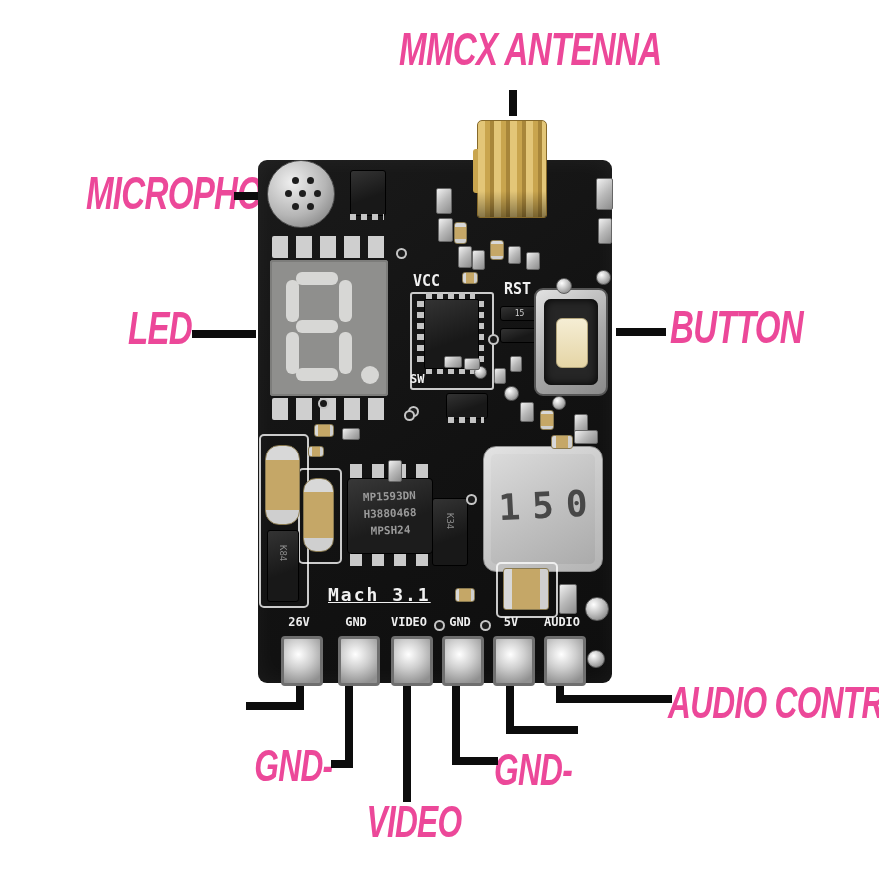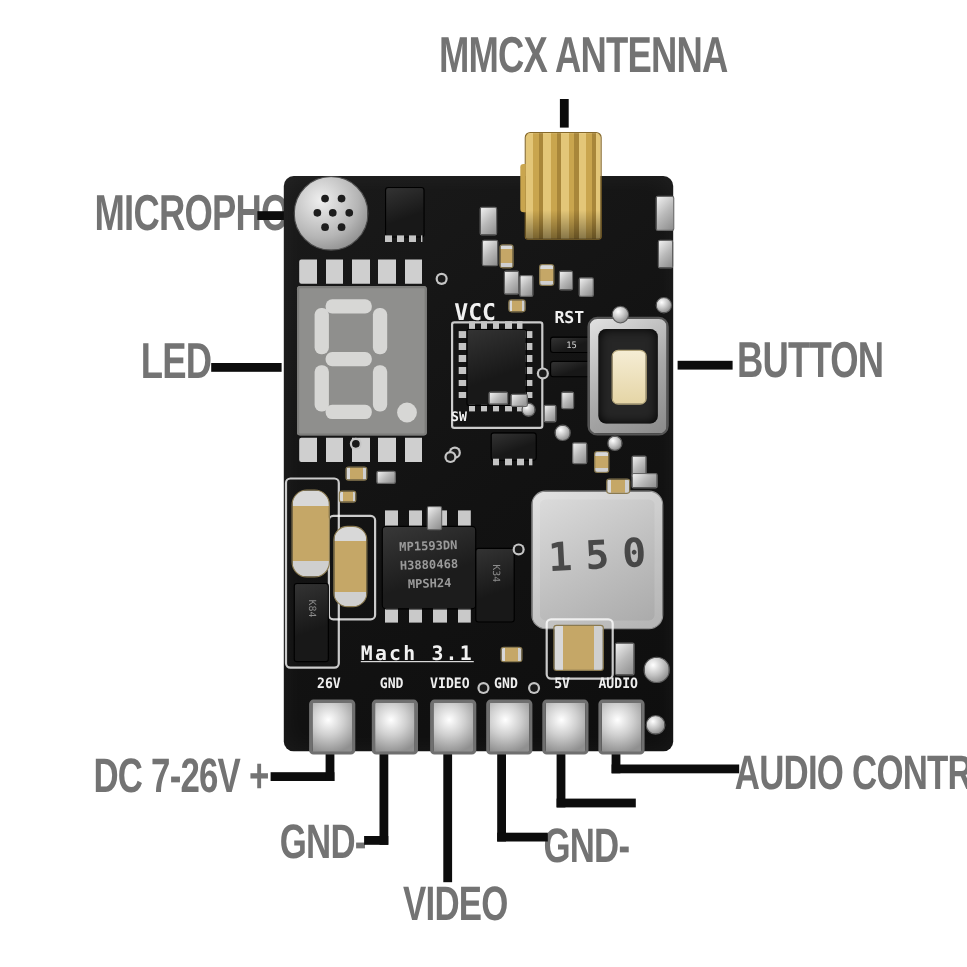--- a/index.html
+++ b/index.html
@@ -1,20 +1,20 @@
 <!DOCTYPE html>
 <html><head>
 <meta charset="utf-8">
 <style>
   html,body{margin:0;padding:0;background:#ffffff;}
   #canvas{position:relative;width:879px;height:879px;background:#ffffff;overflow:hidden;
           font-family:"Liberation Sans",sans-serif;}
   
-  .callout{position:absolute;font-weight:800;color:#737373;white-space:nowrap;
-           font-family:"Liberation Sans",sans-serif;line-height:1;}
+  .callout{position:absolute;font-weight:800;color:#ec4899;white-space:nowrap;
+           font-family:"Liberation Sans",sans-serif;line-height:1;font-style:italic;}
   .callout .cl{display:inline-block;transform:scaleX(0.72);letter-spacing:-1px;}
   .o-left .cl{transform-origin:0 50%;}
   .o-right .cl{transform-origin:100% 50%;}
   .o-center .cl{transform-origin:50% 50%;}
   .fs-top{font-size:46px;}
   .fs-bot{font-size:44px;}
   .leader{position:absolute;background:#0c0c0c;}
   
   #board{position:absolute;left:258px;top:160px;width:354px;height:523px;
          background:linear-gradient(145deg,#1a1a1a,#121212 55%,#0e0e0e);
@@ -75,21 +75,20 @@
 </style>
 </head>
 <body>
 
 <div id="canvas">
 
   <div class="callout fs-top o-center" style="left:270px;top:26px;width:520px;text-align:center;"><span class="cl">MMCX ANTENNA</span></div>
   <div class="callout fs-top o-right" style="left:0;top:170px;width:226px;text-align:right;"><span class="cl">MICROPHONE</span></div>
   <div class="callout fs-top o-left" style="left:670px;top:304px;"><span class="cl">BUTTON</span></div>
   <div class="callout fs-top o-right" style="left:40px;top:305px;width:152px;text-align:right;"><span class="cl">LED</span></div>
-  <div class="callout fs-bot o-right" style="left:10px;top:684px;width:234px;text-align:right;"><span class="cl">DC 7-26V +</span></div>
   <div class="callout fs-bot o-right" style="left:140px;top:744px;width:192px;text-align:right;"><span class="cl">GND-</span></div>
   <div class="callout fs-bot o-center" style="left:334px;top:800px;width:160px;text-align:center;"><span class="cl">VIDEO</span></div>
   <div class="callout fs-bot o-left" style="left:494px;top:748px;"><span class="cl">GND-</span></div>
   <div class="callout fs-bot o-left" style="left:668px;top:681px;"><span class="cl">AUDIO CONTROL</span></div>
 
   <div class="leader" style="left:509px;top:90px;width:8px;height:26px;"></div>
   <div class="leader" style="left:234px;top:192px;width:42px;height:8px;"></div>
   <div class="leader" style="left:192px;top:330px;width:64px;height:8px;"></div>
   <div class="leader" style="left:616px;top:328px;width:50px;height:8px;"></div>
   <div class="leader" style="left:246px;top:702px;width:58px;height:8px;"></div>
@@ -127,21 +126,21 @@
         <rect x="69" y="20" width="13" height="42" rx="6" fill="#d7d7d5"></rect>
         <rect x="26" y="60" width="42" height="13" rx="6" fill="#d7d7d5"></rect>
         <rect x="16" y="72" width="13" height="42" rx="6" fill="#d7d7d5"></rect>
         <rect x="69" y="72" width="13" height="42" rx="6" fill="#d7d7d5"></rect>
         <rect x="26" y="108" width="42" height="13" rx="6" fill="#d7d7d5"></rect>
         <circle cx="100" cy="115" r="9" fill="#d7d7d5"></circle>
       </svg>
     </div>
     <div class="abs padrow" style="left:14px;top:238px;width:118px;height:22px;"></div>
 
-    <div class="abs silktext" style="left:155px;top:112px;font-size:21px;">VCC</div>
+    <div class="abs silktext" style="left:155px;top:112px;font-size:15px;">VCC</div>
     <div class="abs silkbox" style="left:152px;top:132px;width:80px;height:94px;border-radius:3px;"></div>
     <div class="abs pinstrip-h" style="left:168px;top:132px;width:49px;height:7px;"></div>
     <div class="abs pinstrip-h" style="left:168px;top:207px;width:49px;height:7px;"></div>
     <div class="abs pinstrip-v" style="left:159px;top:141px;width:7px;height:64px;"></div>
     <div class="abs pinstrip-v" style="left:219px;top:141px;width:7px;height:64px;"></div>
     <div class="abs blackpart" style="left:166px;top:139px;width:53px;height:68px;border-radius:2px;"></div>
 
     <div class="abs silktext" style="left:246px;top:120px;font-size:15px;">RST</div>
     <div class="abs blackpart" style="left:242px;top:146px;width:37px;height:13px;text-align:center;">
       <span style="font-family:'DejaVu Sans Mono',monospace;font-size:8px;color:#cfcfcf;line-height:13px;display:block;">15</span>

